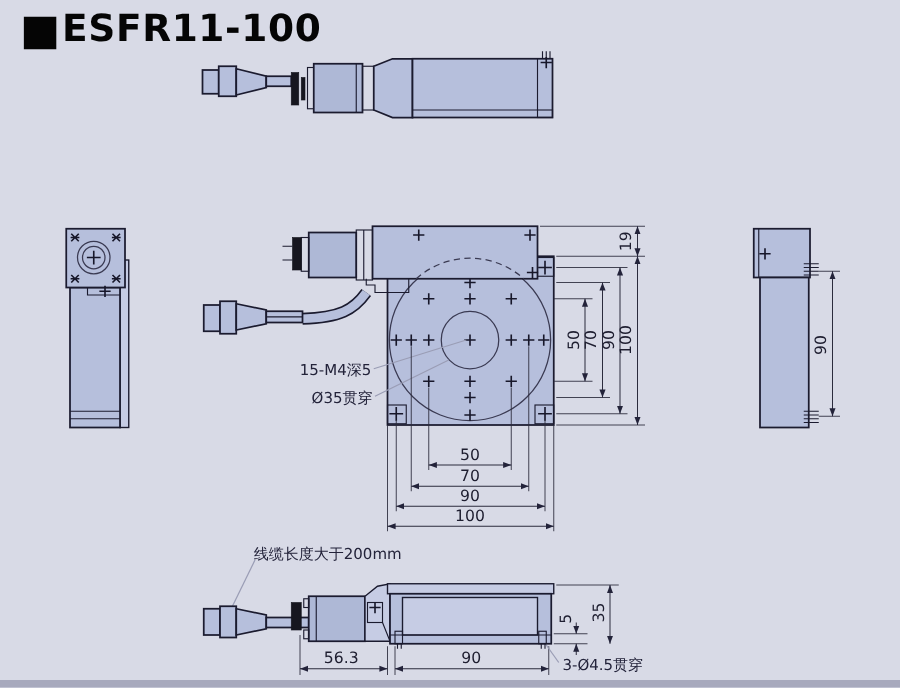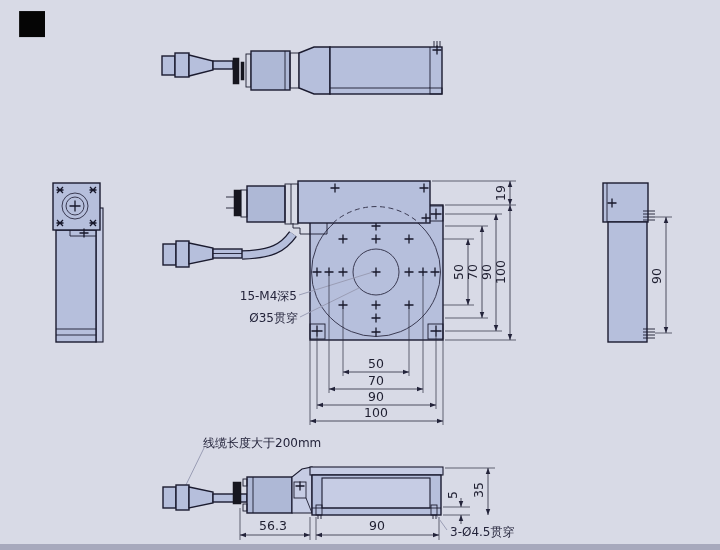--- a/index.html
+++ b/index.html
@@ -29,20 +29,21 @@
   .leader {stroke:#9a9db5;stroke-width:1;fill:none;}
   .dtxt   {font-size:12.5px;fill:#1e1e30;}
   .ltxt   {font-size:12px;fill:#23233a;}
   .bottom-shade{position:absolute;left:0;bottom:0;width:720px;height:6px;background:#a7a9bd;}
 </style>
 </head>
 <body>
 
 <div class="title">
   <span class="marker">■</span>
+  <span>ESFR11-100</span>
 </div>
 
 <svg width="720" height="550" viewBox="0 0 720 550">
   <defs>
     <marker id="arr" viewBox="0 0 10 10" refX="9" refY="5" markerWidth="9" markerHeight="9" orient="auto-start-reverse">
       <path d="M0,1.6 L9,5 L0,8.4 z" fill="#23233a"></path>
     </marker>
     <g id="plus">
         <path class="hole" d="M-4.5,0H4.5 M0,-4.5V4.5"></path>
       </g>

